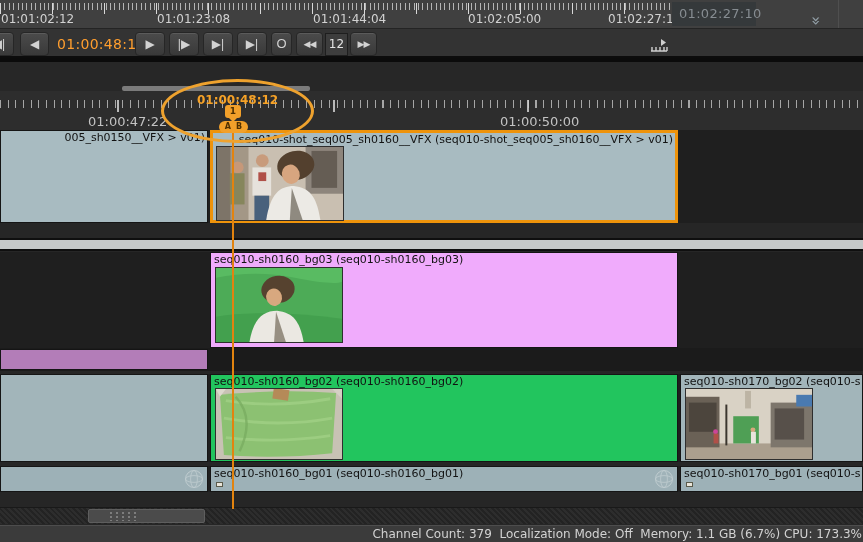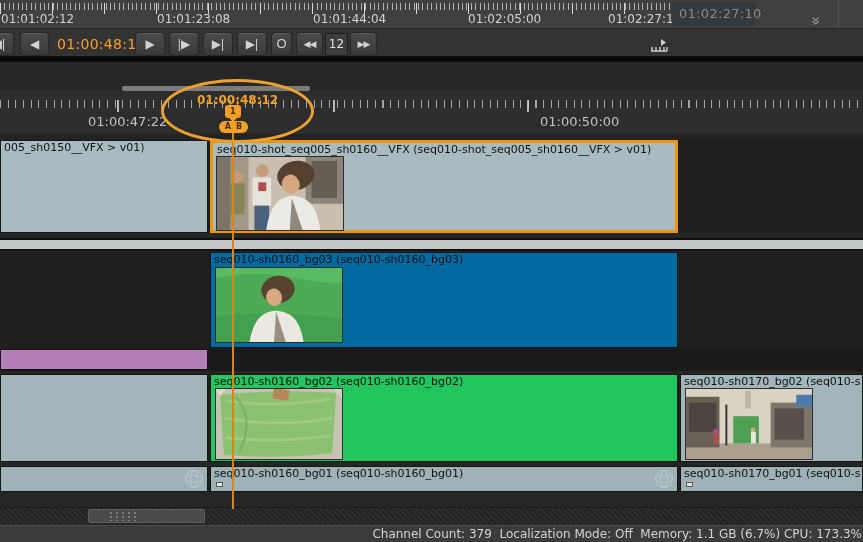--- a/index.html
+++ b/index.html
@@ -124,34 +124,34 @@
   <div class="abs sep-black"></div>
   <div class="abs tl-upper"></div>
   <div class="abs zoombar"></div>
 
   <div class="abs ruler">
     <div class="ticks-mid"></div>
     <div class="tick-tall-mid" style="left:117px;"></div>
     <div class="tick-tall-mid" style="left:333px;"></div>
     <div class="tick-tall-mid" style="left:527px;"></div>
     <span class="rlabel" style="left:88px;">01:00:47:22</span>
-    <span class="rlabel" style="left:500px;margin-left:40px;">01:00:50:00</span>
+    <span class="rlabel" style="left:500px;">01:00:50:00</span>
   </div>
   <div class="abs dark-strip"></div>
 
   <div class="abs ph-label">01:00:48:12</div>
   <div class="abs marker1">1</div>
   <div class="abs ab-pill">
     <span>A</span>
     <span>B</span>
   </div>
   <div class="abs ellipse"></div>
   <div class="abs playhead"></div>
 
-  <div class="track-row" style="top:140px;height:93px;">
+  <div class="track-row" style="top:130px;height:93px;text-align:right;">
     <div class="clip" style="left:0;width:208px;background:#a8bbc1;">
       <div class="clip-title">005_sh0150__VFX &gt; v01)</div>
     </div>
     <div class="clip" style="left:210px;width:468px;background:#a8bbc1;border:3px solid #ee930b;z-index:2;">
       <div class="clip-title" style="left:4px;">seq010-shot_seq005_sh0160__VFX (seq010-shot_seq005_sh0160__VFX &gt; v01)</div>
       <svg class="thumb" style="left:3px;top:13px;" width="128" height="75" viewBox="0 0 128 75" preserveAspectRatio="none">
         <rect width="128" height="75" fill="#c9bfb1"></rect>
         <rect x="0" y="0" width="14" height="75" fill="#7d7468"></rect>
         <rect x="14" y="0" width="18" height="75" fill="#a39786"></rect>
         <rect x="90" y="0" width="38" height="48" fill="#8d857c"></rect>
@@ -166,21 +166,21 @@
         <ellipse cx="75" cy="28" rx="9" ry="10" fill="#d7a57f" transform="rotate(-16 75 28)"></ellipse>
         <path d="M50 75 C54 48 64 40 78 40 C94 42 101 50 105 75 Z" fill="#eceae5"></path>
         <path d="M76 42 L87 75 L74 75 Z" fill="#8f8a80"></path>
       </svg>
     </div>
   </div>
 
   <div class="abs divider-light"></div>
 
   <div class="track-row" style="top:252px;height:96px;">
-    <div class="clip" style="left:210px;width:468px;background:#0369a1;">
+    <div class="clip" style="left:210px;width:468px;background:#f0abfc;">
       <div class="clip-title">seq010-sh0160_bg03 (seq010-sh0160_bg03)</div>
       <svg class="thumb" style="left:4px;top:14px;" width="128" height="76" viewBox="0 0 128 76" preserveAspectRatio="none">
         <rect width="128" height="76" fill="#4dab57"></rect>
         <path d="M0 10 Q40 2 80 10 T128 14 L128 0 L0 0 Z" fill="#59bb62"></path>
         <path d="M0 50 Q50 42 128 52 L128 76 L0 76 Z" fill="#43a04e"></path>
         <ellipse cx="63" cy="22" rx="17" ry="14" fill="#56422f" transform="rotate(-10 63 22)"></ellipse>
         <ellipse cx="59" cy="30" rx="8" ry="9" fill="#d8a87f" transform="rotate(-14 59 30)"></ellipse>
         <path d="M34 76 C38 52 48 44 62 44 C78 46 85 54 89 76 Z" fill="#ebe8e2"></path>
         <path d="M61 45 L71 76 L59 76 Z" fill="#978f82"></path>
       </svg>

